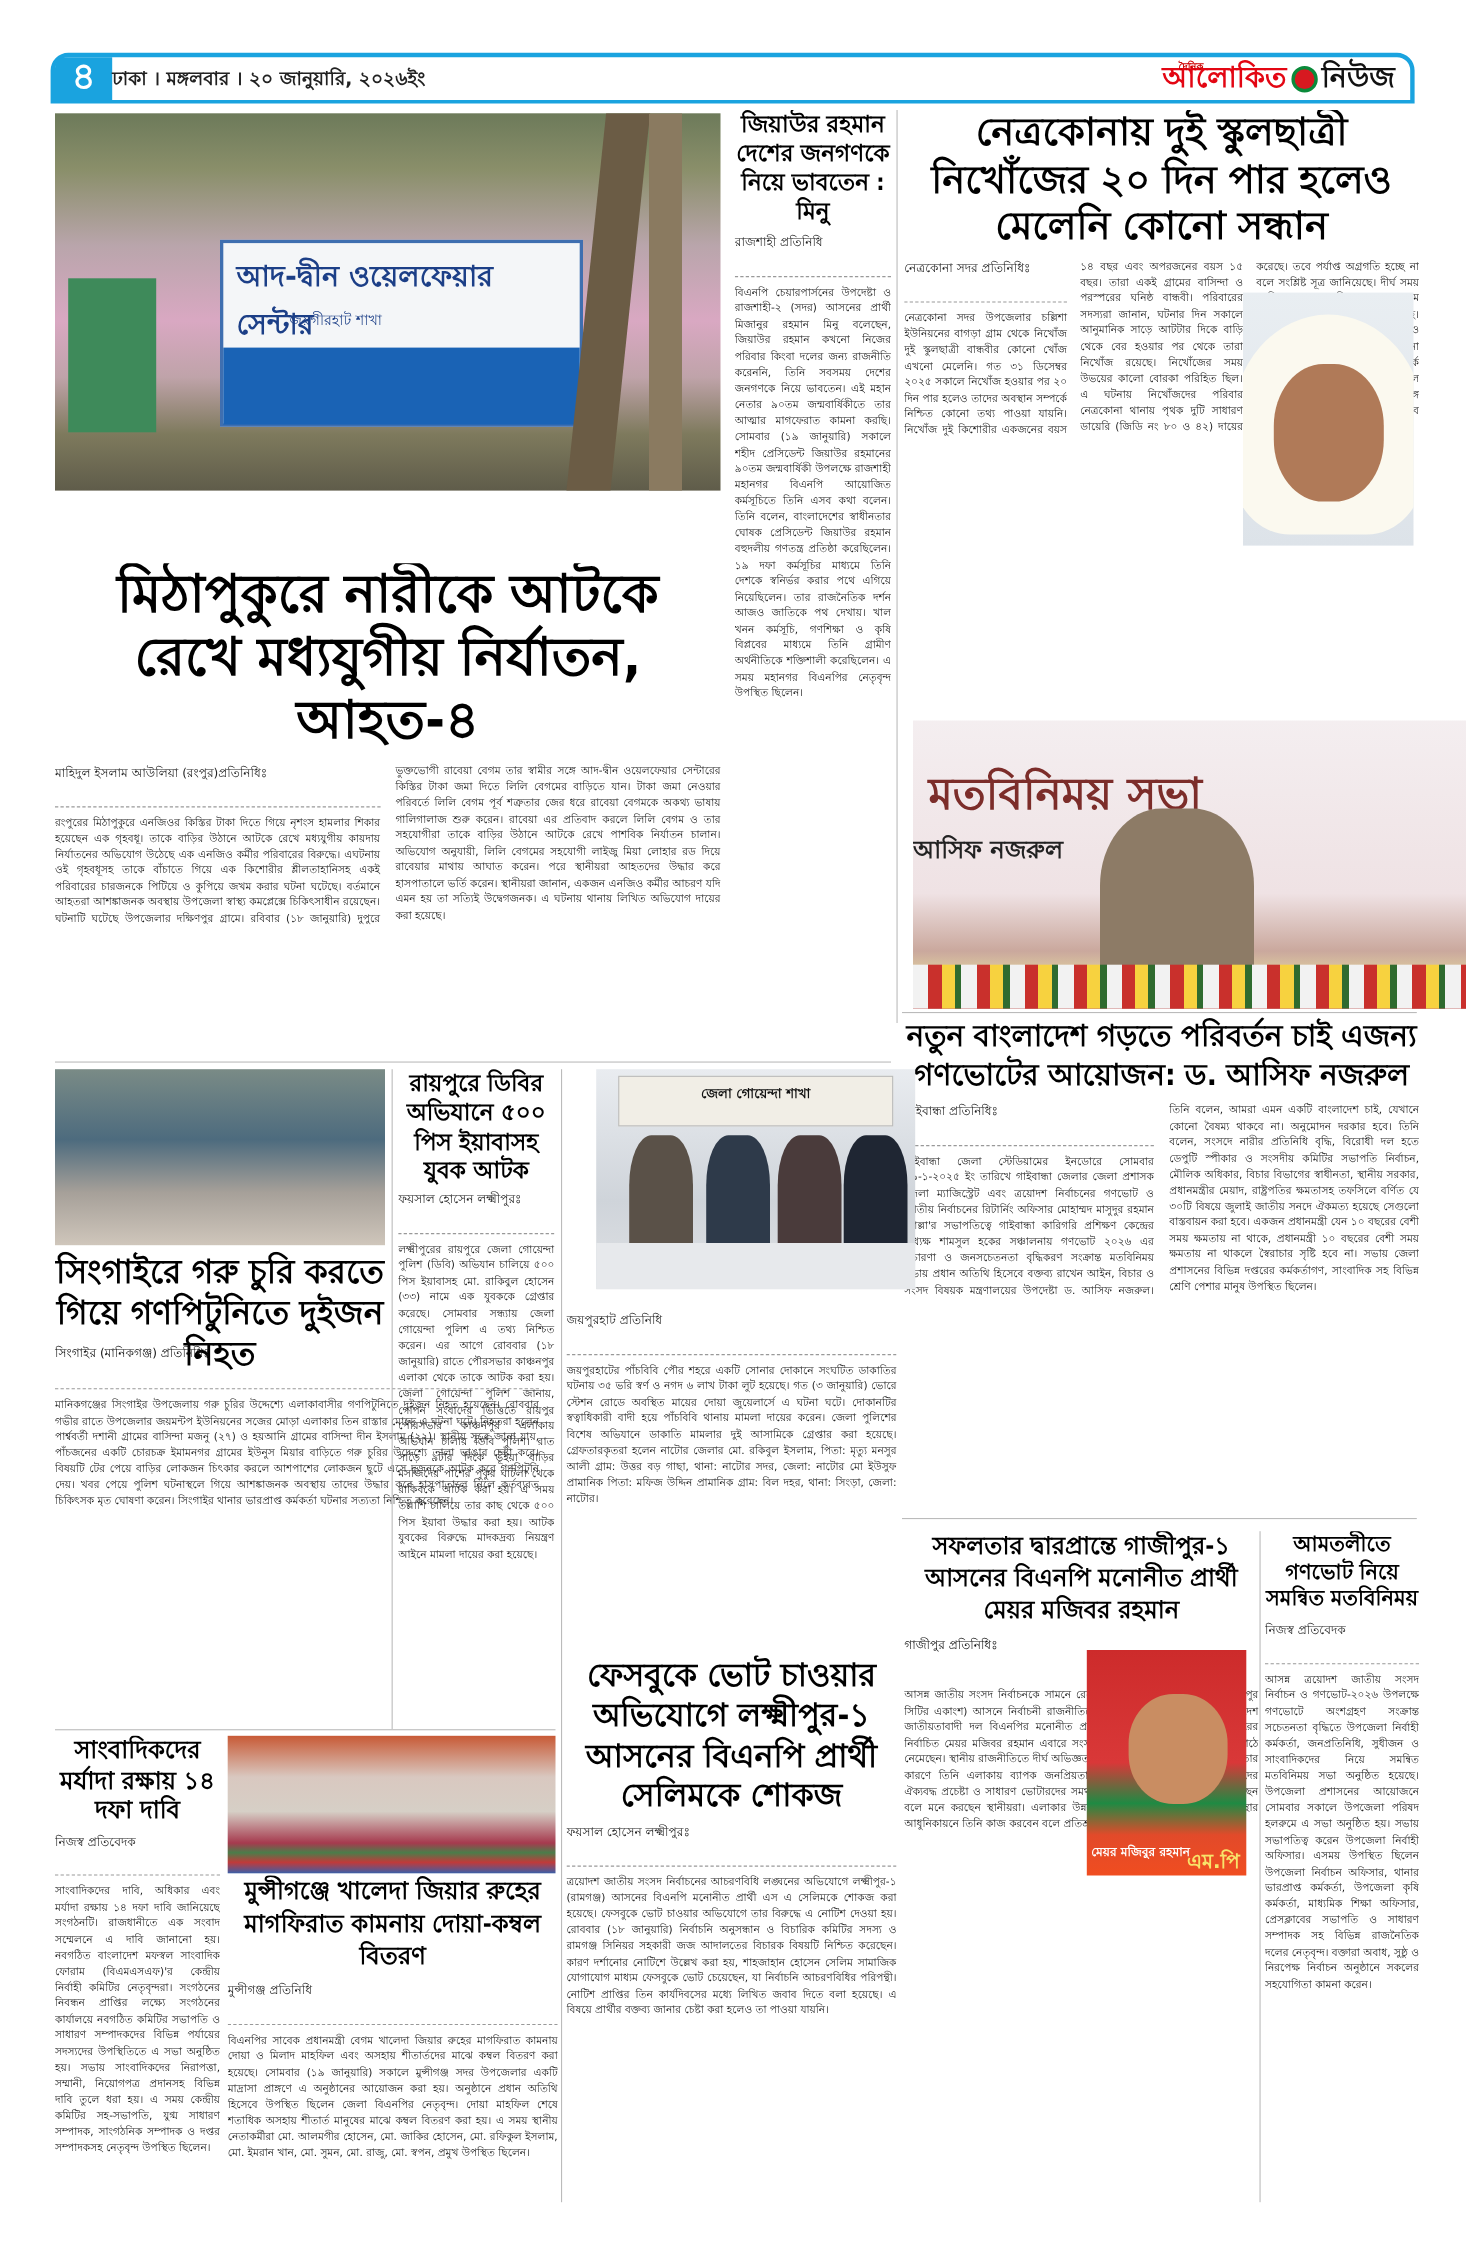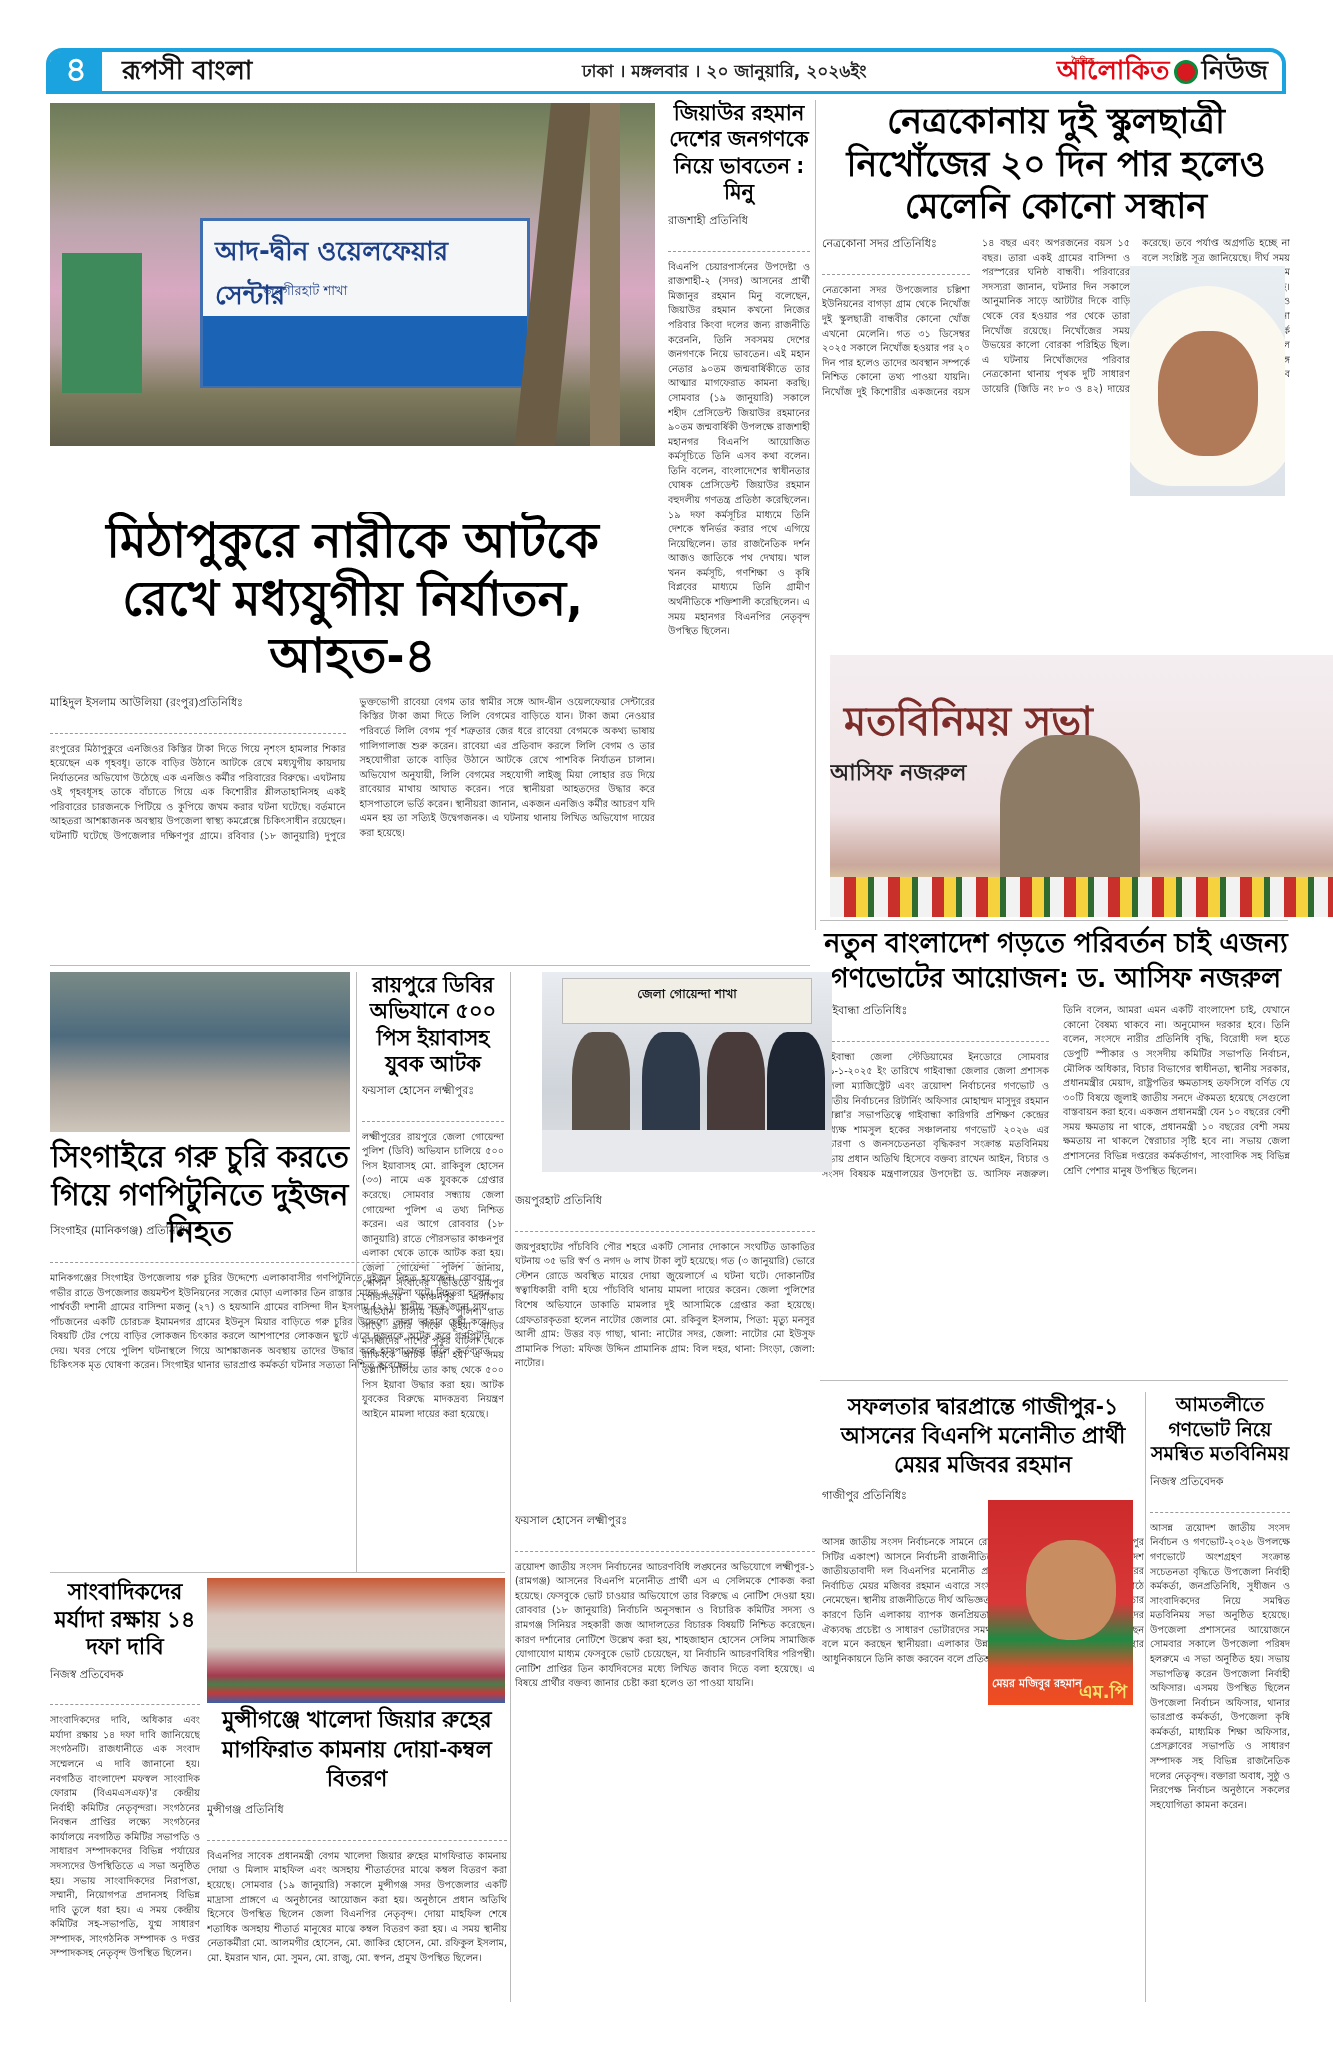--- a/index.html
+++ b/index.html
@@ -60,21 +60,20 @@
   .ph-poster { background: linear-gradient(180deg,#cd2b2b 0%,#d93838 50%,#1f8a43 68%,#e24a2a 82%,#f04d20 100%); }
   .ph-poster .face { position:absolute; left:70px; top:40px; width:115px; height:120px; border-radius:45%; background:#c98d62; }
   .ph-poster .name { position:absolute; left:4px; top:175px; width:100%; font-size:11px; color:#fff; font-weight:bold; }
   .ph-poster .mp { position:absolute; right:6px; top:196px; font-size:22px; color:#f8e36a; font-weight:bold; }
 </style>
 </head>
 <body>
 
 <header class="masthead">
   <div class="page-no">৪</div>
-  <div class="section-name">রূপসী বাংলা</div>
   <div class="dateline">ঢাকা । মঙ্গলবার । ২০ জানুয়ারি, ২০২৬ইং</div>
   <div class="brand">
     <span class="brand-small">দৈনিক</span>
     <span class="brand-red">আলোকিত</span>
     <span class="brand-logo"></span>
     <span class="brand-dark">নিউজ</span>
   </div>
 </header>
 
 <div class="photo ph-ngo" style="left:50px;top:103px;width:605px;height:343px;">
@@ -168,20 +167,21 @@
   <div class="table"></div>
 </div>
 <div class="blk" style="left:515px;top:1183px;width:300px;height:300px;">
   <div class="body" style="margin-top:10px;">
     <div class="byline">জয়পুরহাট প্রতিনিধি</div>
     <span>জয়পুরহাটের পাঁচবিবি পৌর শহরে একটি সোনার দোকানে সংঘটিত ডাকাতির ঘটনায় ৩৫ ভরি স্বর্ণ ও নগদ ৬ লাখ টাকা লুট হয়েছে। গত (৩ জানুয়ারি) ভোরে স্টেশন রোডে অবস্থিত মায়ের দোয়া জুয়েলার্সে এ ঘটনা ঘটে। দোকানটির স্বত্বাধিকারী বাদী হয়ে পাঁচবিবি থানায় মামলা দায়ের করেন। জেলা পুলিশের বিশেষ অভিযানে ডাকাতি মামলার দুই আসামিকে গ্রেপ্তার করা হয়েছে। গ্রেফতারকৃতরা হলেন নাটোর জেলার মো. রকিবুল ইসলাম, পিতা: মৃত্যু মনসুর আলী গ্রাম: উত্তর বড় গাছা, থানা: নাটোর সদর, জেলা: নাটোর মো ইউসুফ প্রামানিক পিতা: মফিজ উদ্দিন প্রামানিক গ্রাম: বিল দহর, থানা: সিংড়া, জেলা: নাটোর।</span>
   </div>
 </div>
 
 <div class="blk" style="left:515px;top:1505px;width:300px;height:500px;">
+  <h1 class="headline" style="font-size:29px;line-height:1.25;">ফেসবুকে ভোট চাওয়ার অভিযোগে লক্ষ্মীপুর-১ আসনের বিএনপি প্রার্থী সেলিমকে শোকজ</h1>
   <div class="body" style="margin-top:8px;">
     <div class="byline">ফয়সাল হোসেন লক্ষ্মীপুরঃ</div>
     <span>ত্রয়োদশ জাতীয় সংসদ নির্বাচনের আচরণবিধি লঙ্ঘনের অভিযোগে লক্ষ্মীপুর-১ (রামগঞ্জ) আসনের বিএনপি মনোনীত প্রার্থী এস এ সেলিমকে শোকজ করা হয়েছে। ফেসবুকে ভোট চাওয়ার অভিযোগে তার বিরুদ্ধে এ নোটিশ দেওয়া হয়। রোববার (১৮ জানুয়ারি) নির্বাচনি অনুসন্ধান ও বিচারিক কমিটির সদস্য ও রামগঞ্জ সিনিয়র সহকারী জজ আদালতের বিচারক বিষয়টি নিশ্চিত করেছেন। কারণ দর্শানোর নোটিশে উল্লেখ করা হয়, শাহজাহান হোসেন সেলিম সামাজিক যোগাযোগ মাধ্যম ফেসবুকে ভোট চেয়েছেন, যা নির্বাচনি আচরণবিধির পরিপন্থী। নোটিশ প্রাপ্তির তিন কার্যদিবসের মধ্যে লিখিত জবাব দিতে বলা হয়েছে। এ বিষয়ে প্রার্থীর বক্তব্য জানার চেষ্টা করা হলেও তা পাওয়া যায়নি।</span>
   </div>
 </div>
 
 <div class="blk" style="left:50px;top:1578px;width:150px;height:420px;">
   <h2 class="headline" style="font-size:22px;line-height:1.25;">সাংবাদিকদের মর্যাদা রক্ষায় ১৪ দফা দাবি</h2>
   <div class="body" style="margin-top:6px;">
     <div class="byline">নিজস্ব প্রতিবেদক</div>

